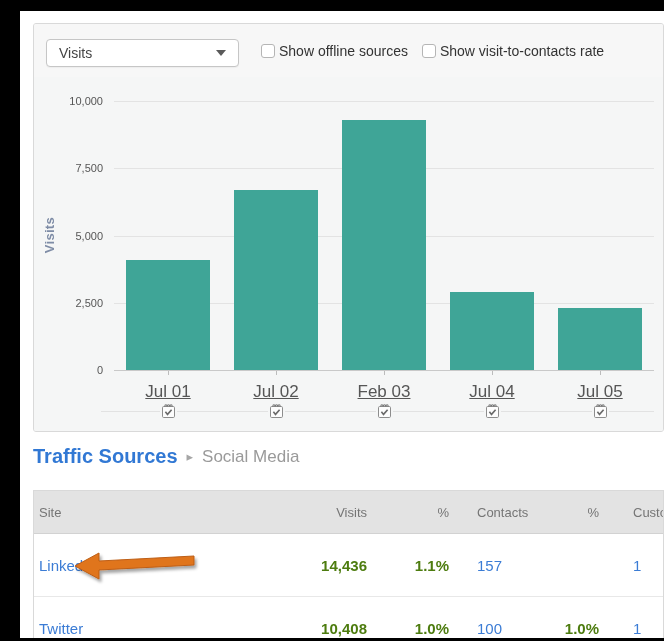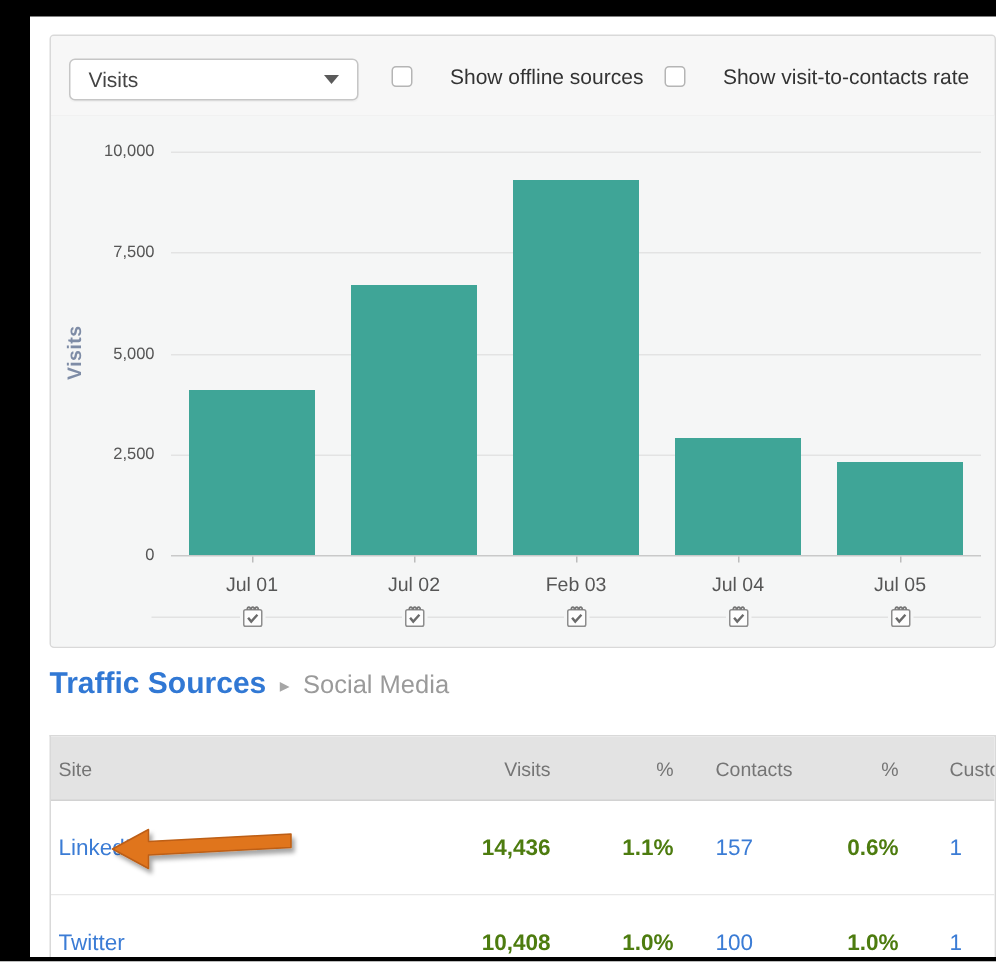--- a/index.html
+++ b/index.html
@@ -10,32 +10,32 @@
   
   .chart-panel{position:absolute;left:13px;top:12px;width:631px;height:409px;background:#f6f6f6;
     border:1px solid #d9d9d9;border-radius:3px;box-sizing:border-box;overflow:hidden;}
   .toolbar{position:absolute;left:0;top:0;width:100%;height:53px;border-bottom:1px solid #e2e2e2;background:#f7f7f7;}
   .dropdown{position:absolute;left:12px;top:15px;width:193px;height:28px;background:#fff;border:1px solid #c6c6c6;
     border-radius:4px;box-sizing:border-box;display:flex;align-items:center;padding:0 12px;cursor:pointer;
     box-shadow:0 1px 1px rgba(0,0,0,.04);}
   .dropdown .val{font-size:14px;color:#444;flex:1;}
   .caret{width:0;height:0;border-left:5px solid transparent;border-right:5px solid transparent;border-top:6px solid #5a5a5a;}
   .checkboxes{position:absolute;left:227px;top:0;height:53px;display:flex;align-items:center;gap:14px;}
-  .cb{display:flex;align-items:center;gap:25px;cursor:pointer;white-space:nowrap;}
+  .cb{display:flex;align-items:center;gap:4px;cursor:pointer;white-space:nowrap;}
   .cbbox{width:14px;height:14px;background:#fff;border:1px solid #b5b5b5;border-radius:3px;box-sizing:border-box;}
   .cbtext{font-size:14px;color:#333;}
 
   .chart{position:absolute;left:0;top:53px;width:631px;height:356px;background:#f5f6f6;}
   .gridline{position:absolute;height:1px;background:#e3e3e3;}
   .gridline.base{background:#c9c9c9;}
   .ytick{position:absolute;width:69px;text-align:right;font-size:11px;color:#565656;line-height:16px;}
   .ytitle{position:absolute;left:8px;top:140px;writing-mode:vertical-rl;transform:rotate(180deg);
     font-size:13px;font-weight:bold;color:#7e8ca6;letter-spacing:.3px;}
   .bar{position:absolute;width:84px;}
-  .xlabel{position:absolute;width:90px;text-align:center;font-size:13px;color:#565656;top:305px;}
+  .xlabel{position:absolute;width:90px;text-align:center;font-size:17px;color:#565656;top:305px;text-decoration:underline;}
   .xtick{position:absolute;top:294px;width:1px;height:4px;background:#bcbcbc;}
   .icoline{position:absolute;left:67px;top:334px;width:553px;height:1px;background:#e2e2e2;}
   .calwrap{position:absolute;top:326px;width:17px;height:17px;background:#f5f6f6;cursor:pointer;}
 
   
   .breadcrumb{position:absolute;left:13px;top:434px;display:flex;align-items:center;gap:9px;}
   .bc-link{font-size:20px;font-weight:bold;color:#3178d4;text-decoration:none;cursor:pointer;}
   .bc-sep{font-size:13px;color:#a6a6a6;}
   .bc-cur{font-size:17px;color:#9a9a9a;}
 
@@ -158,23 +158,20 @@
             </div>
             <div class="cell c-visits">
               <span class="num">14,436</span>
             </div>
             <div class="cell c-pct1">
               <span class="num">1.1%</span>
             </div>
             <div class="cell c-contacts">
               <a class="link-num">157</a>
             </div>
-            <div class="cell c-pct2">
-              <span class="num">0.6%</span>
-            </div>
             <div class="cell c-cust">
               <a class="link-num">1</a>
             </div>
           </div>
           <div class="trow">
             <div class="cell c-site">
               <a class="site-link">Twitter</a>
             </div>
             <div class="cell c-visits">
               <span class="num">10,408</span>

